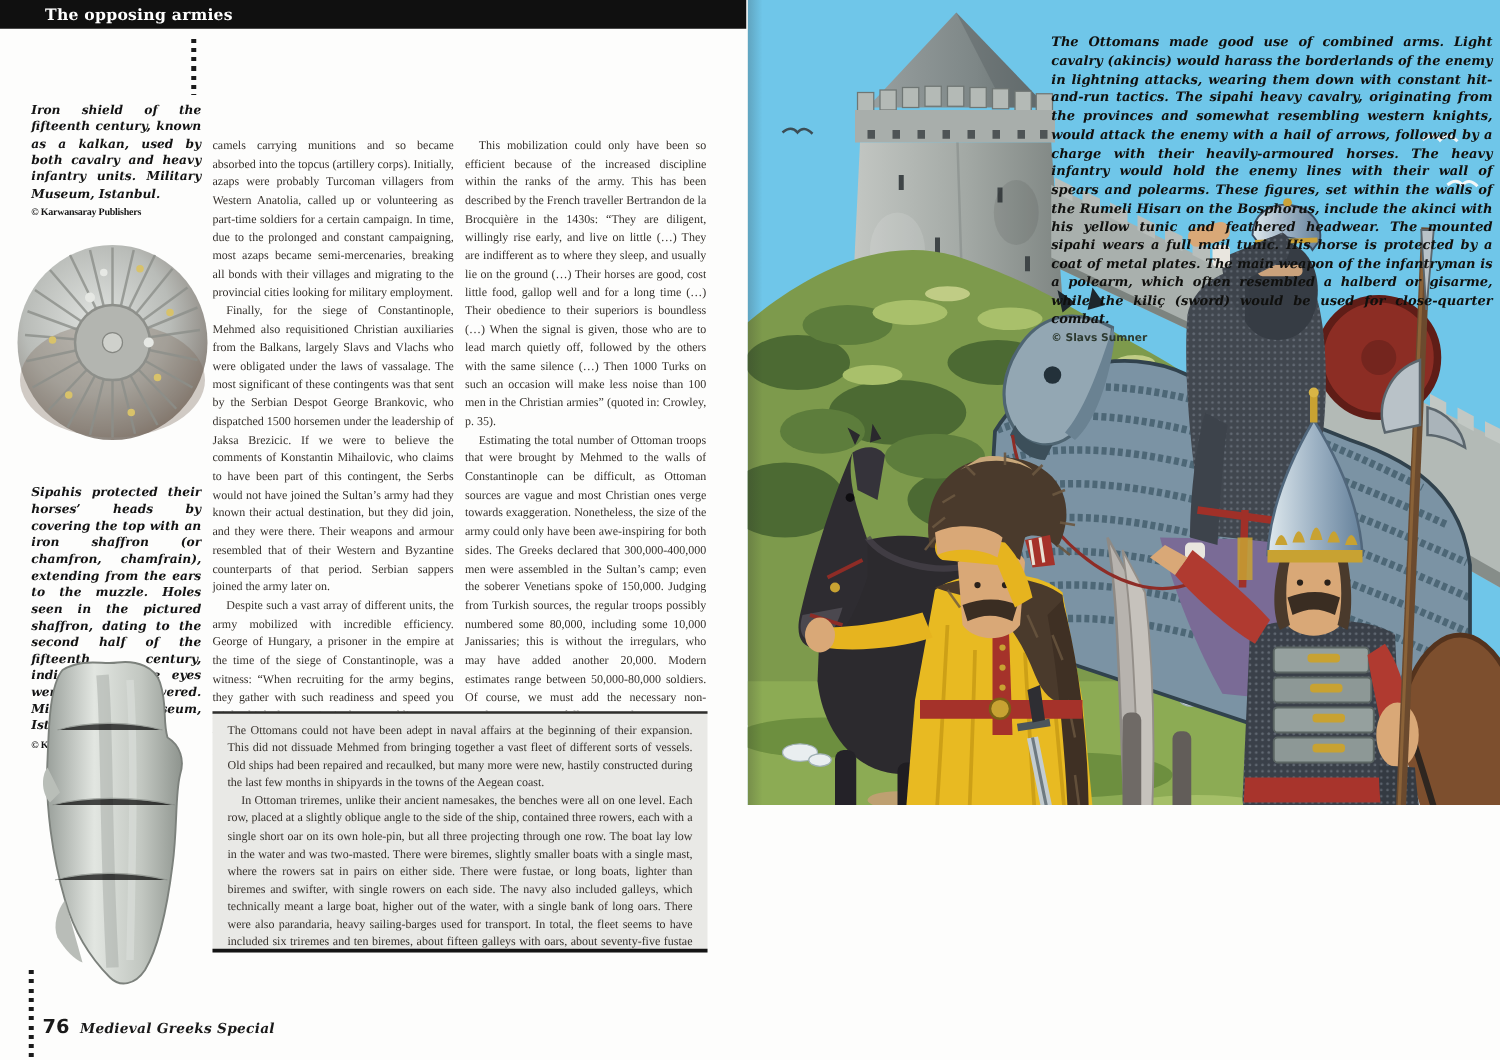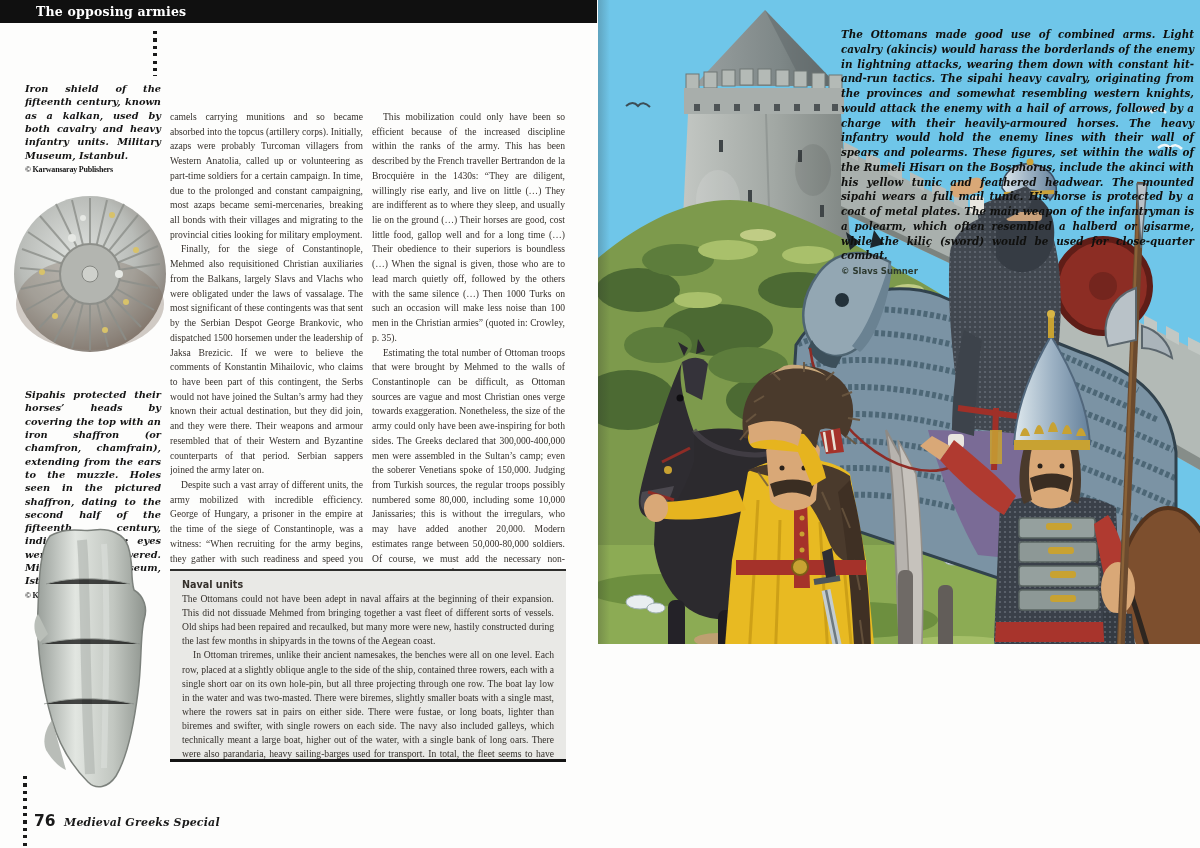--- a/index.html
+++ b/index.html
@@ -160,21 +160,20 @@
         <p>camels carrying munitions and so became absorbed into the topcus (artillery corps). Initially, azaps were probably Turcoman villagers from Western Anatolia, called up or volunteering as part-time soldiers for a certain campaign. In time, due to the prolonged and constant campaigning, most azaps became semi-mercenaries, breaking all bonds with their villages and migrating to the provincial cities looking for military employment.</p>
         <p class="indent">Finally, for the siege of Constantinople, Mehmed also requisitioned Christian auxiliaries from the Balkans, largely Slavs and Vlachs who were obligated under the laws of vassalage. The most significant of these contingents was that sent by the Serbian Despot George Brankovic, who dispatched 1500 horsemen under the leadership of Jaksa Brezicic. If we were to believe the comments of Konstantin Mihailovic, who claims to have been part of this contingent, the Serbs would not have joined the Sultan’s army had they known their actual destination, but they did join, and they were there. Their weapons and armour resembled that of their Western and Byzantine counterparts of that period. Serbian sappers joined the army later on.</p>
         <p class="indent">Despite such a vast array of different units, the army mobilized with incredible efficiency. George of Hungary, a prisoner in the empire at the time of the siege of Constantinople, was a witness: “When recruiting for the army begins, they gather with such readiness and speed you might think they are invited to a wedding, not a war. They gather within a month in the order they are summoned, the infantrymen separately from the cavalrymen, all of them with their appointed chiefs, in the same order which they use for encampments and when</p>
       </div>
     <div class="col col-2">
         <p class="indent">This mobilization could only have been so efficient because of the increased discipline within the ranks of the army. This has been described by the French traveller Bertrandon de la Brocquière in the 1430s: “They are diligent, willingly rise early, and live on little (…) They are indifferent as to where they sleep, and usually lie on the ground (…) Their horses are good, cost little food, gallop well and for a long time (…) Their obedience to their superiors is boundless (…) When the signal is given, those who are to lead march quietly off, followed by the others with the same silence (…) Then 1000 Turks on such an occasion will make less noise than 100 men in the Christian armies” (quoted in: Crowley, p. 35).</p>
         <p class="indent">Estimating the total number of Ottoman troops that were brought by Mehmed to the walls of Constantinople can be difficult, as Ottoman sources are vague and most Christian ones verge towards exaggeration. Nonetheless, the size of the army could only have been awe-inspiring for both sides. The Greeks declared that 300,000-400,000 men were assembled in the Sultan’s camp; even the soberer Venetians spoke of 150,000. Judging from Turkish sources, the regular troops possibly numbered some 80,000, including some 10,000 Janissaries; this is without the irregulars, who may have added another 20,000. Modern estimates range between 50,000-80,000 soldiers. Of course, we must add the necessary non-combatant camp followers, whose presence would have inflated the size of the army in the eyes of the besieged.</p>
       </div>
 
     <div class="naval-box">
-      <p class="naval-title">Naval units</p>
       <div>
           <p>The Ottomans could not have been adept in naval affairs at the beginning of their expansion. This did not dissuade Mehmed from bringing together a vast fleet of different sorts of vessels. Old ships had been repaired and recaulked, but many more were new, hastily constructed during the last few months in shipyards in the towns of the Aegean coast.</p>
           <p class="indent">In Ottoman triremes, unlike their ancient namesakes, the benches were all on one level. Each row, placed at a slightly oblique angle to the side of the ship, contained three rowers, each with a single short oar on its own hole-pin, but all three projecting through one row. The boat lay low in the water and was two-masted. There were biremes, slightly smaller boats with a single mast, where the rowers sat in pairs on either side. There were fustae, or long boats, lighter than biremes and swifter, with single rowers on each side. The navy also included galleys, which technically meant a large boat, higher out of the water, with a single bank of long oars. There were also parandaria, heavy sailing-barges used for transport. In total, the fleet seems to have included six triremes and ten biremes, about fifteen galleys with oars, about seventy-five fustae and twenty parandaria.</p>
         </div>
     </div>
 
     <div class="folio">76</div>
     <div class="footer-title">Medieval Greeks Special</div>
   </div>
 

